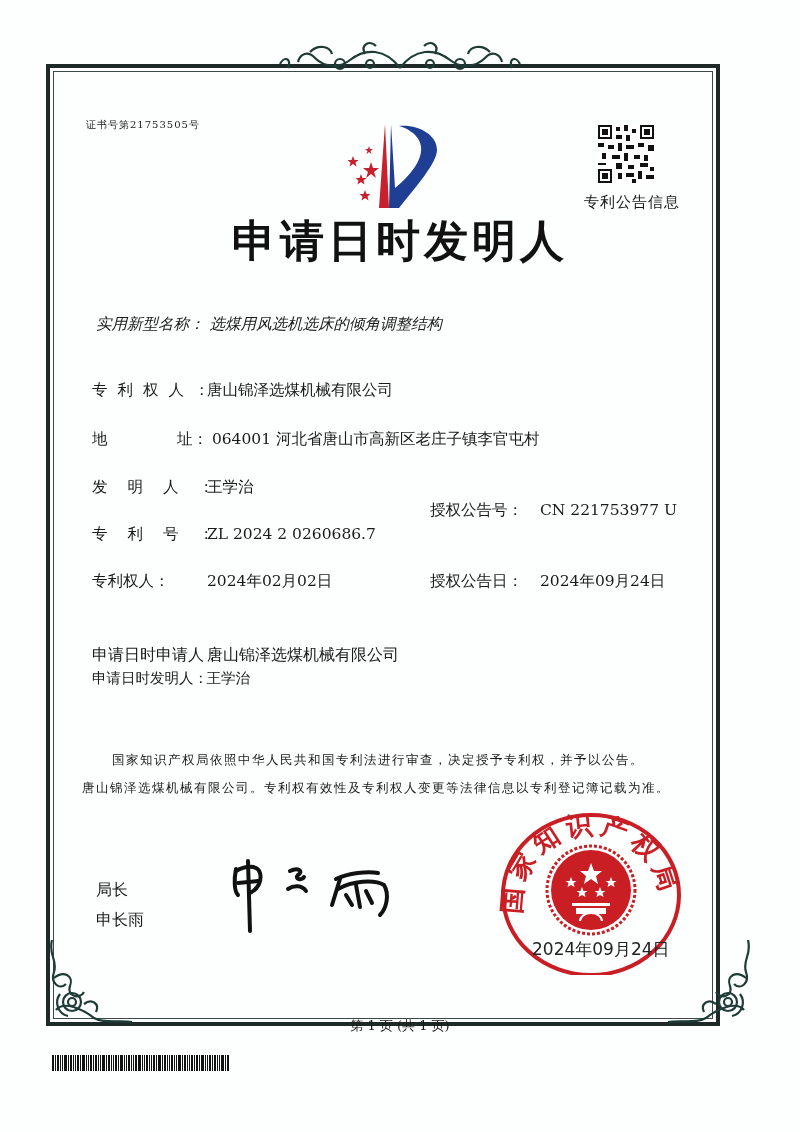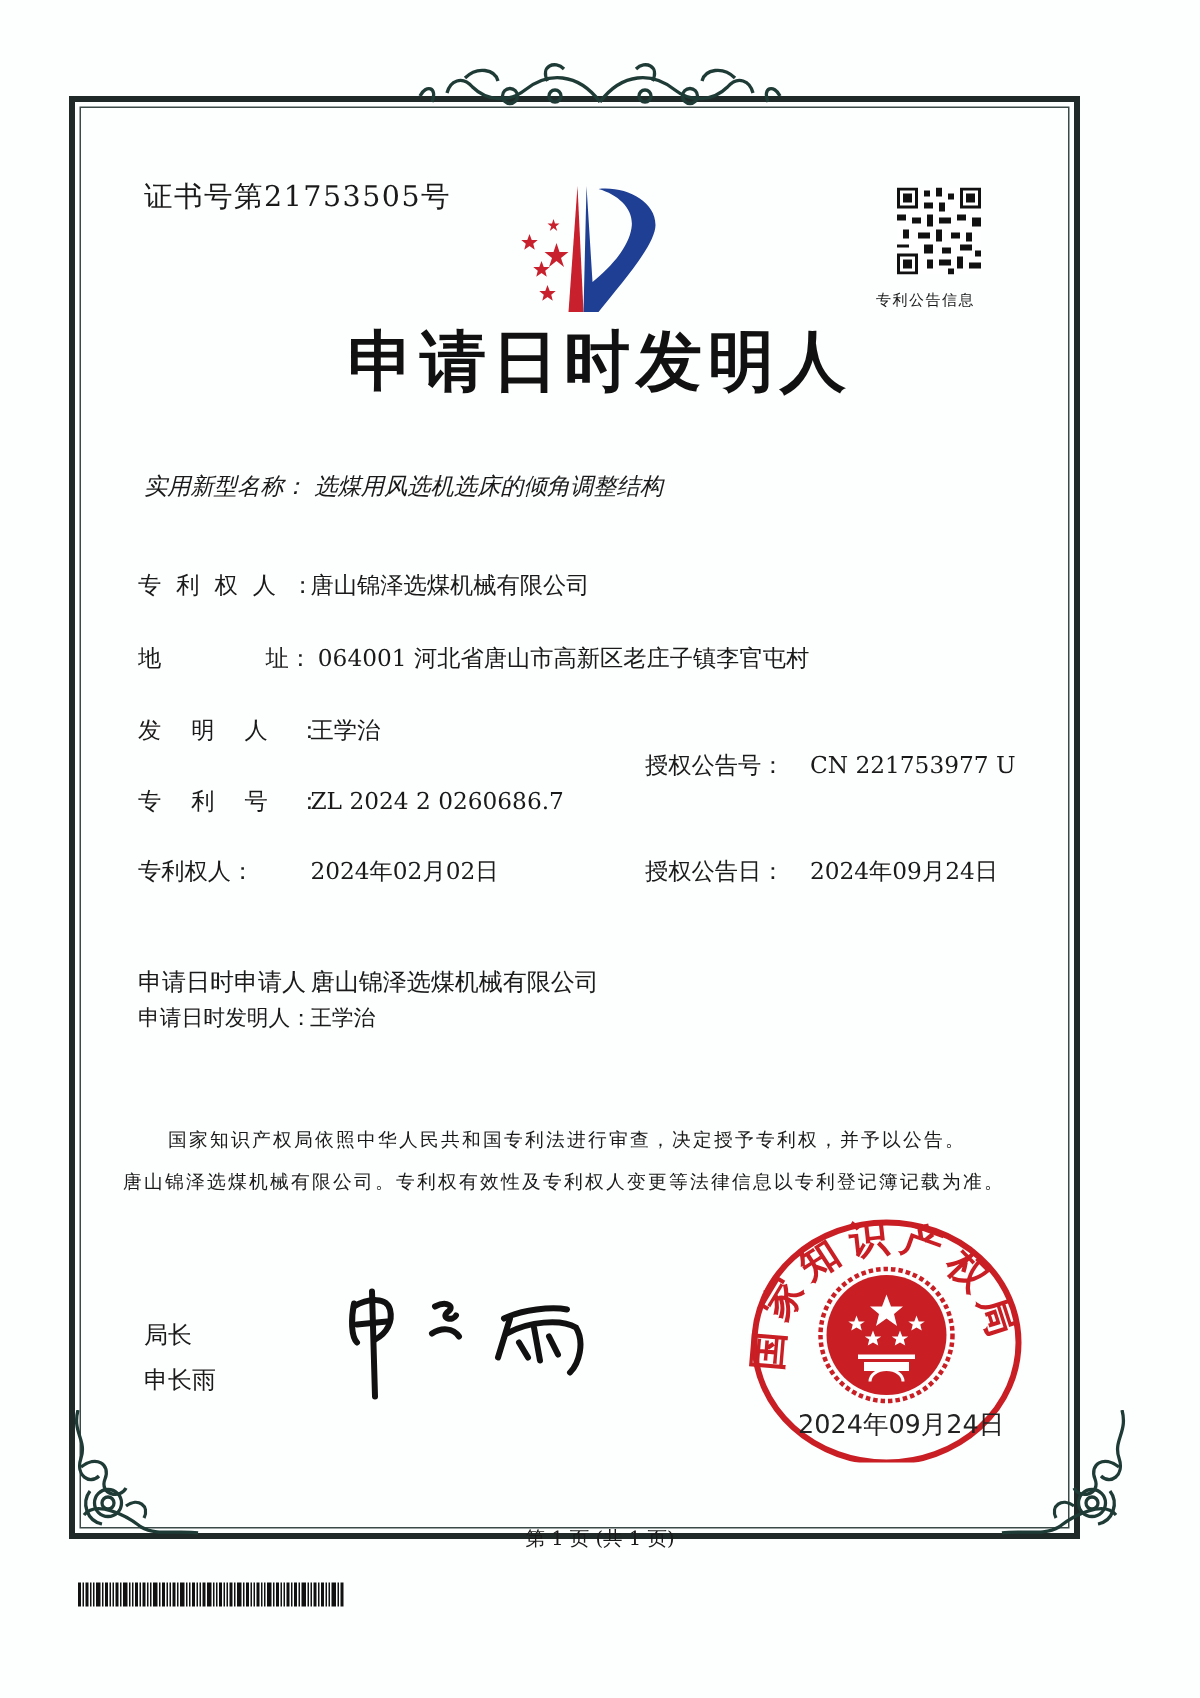--- a/index.html
+++ b/index.html
@@ -13,27 +13,27 @@
   
   .frame-outer {
     position:absolute; left:46px; top:64px; width:674px; height:962px;
     border:4px solid #1f2a28; box-sizing:border-box;
   }
   .frame-inner {
     position:absolute; left:53px; top:71px; width:660px; height:948px;
     border:1px solid #3b4a47; box-sizing:border-box;
   }
   .ornament { position:absolute; }
-  .cert-no { left:86px; top:118px; font-size:19px; letter-spacing:1px;margin-left:10px; }
+  .cert-no { left:86px; top:118px; font-size:10px; letter-spacing:1px; }
   .title {
     left:0; width:800px; top:212px; text-align:center;
     font-size:44px; font-weight:bold; letter-spacing:4px; color:#111;
     font-family:"DejaVu Sans","Liberation Sans",sans-serif;
   }
-  .qr-caption { left:584px; top:193px; font-size:10px; letter-spacing:1px; }
+  .qr-caption { left:584px; top:193px; font-size:15px; letter-spacing:1px; }
   .row { position:absolute; font-size:15.5px; white-space:nowrap; }
   .lbl { display:inline-block; }
   .spaced { letter-spacing:10px; }
   .statement { position:absolute; font-size:12.5px; letter-spacing:1.5px; white-space:nowrap; }
   .sig-label { position:absolute; font-size:16px; font-family:"DejaVu Sans","Liberation Sans",sans-serif; }
   .page-no { position:absolute; left:0; width:800px; top:1017px; text-align:center; font-size:13px; }
   .barcode { position:absolute; left:52px; top:1055px; height:16px; width:235px; display:flex; gap:1px; }
   .barcode span { display:block; background:#111; height:16px; }
 </style>
 </head>

